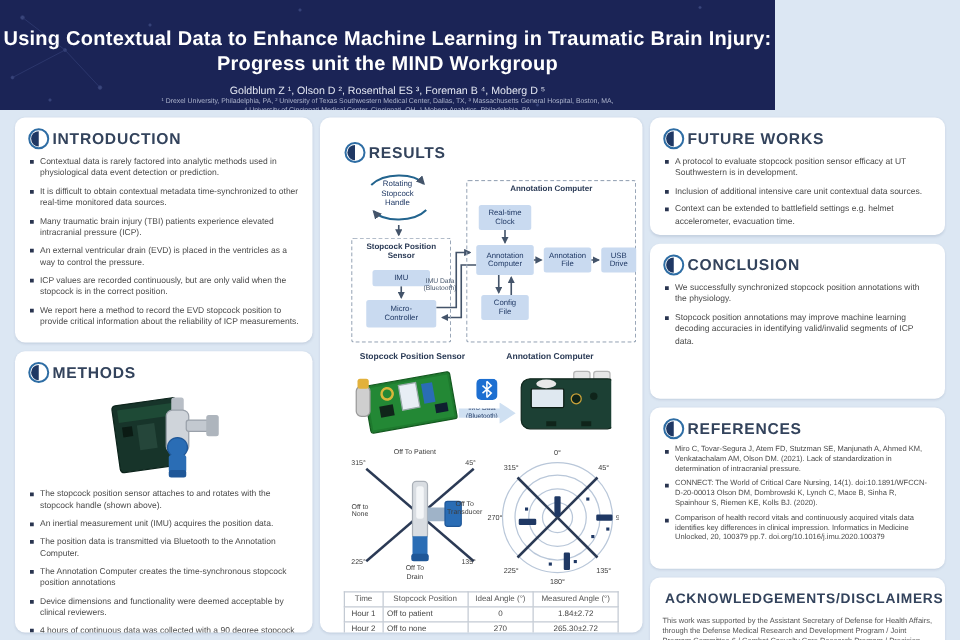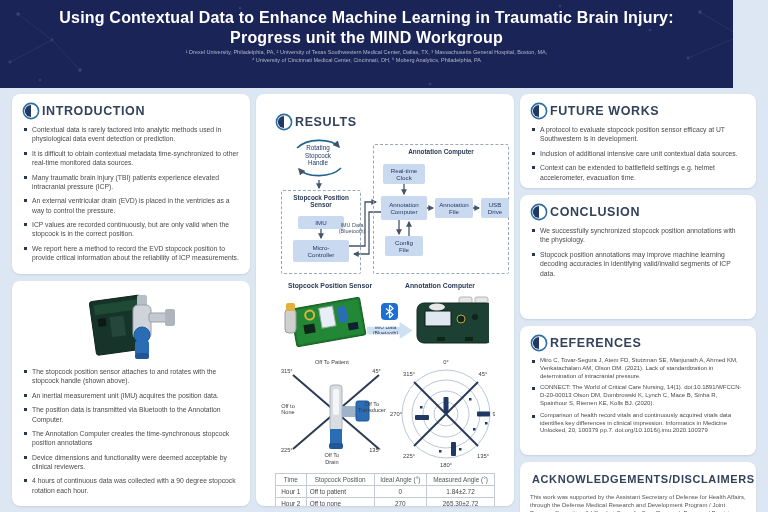--- a/index.html
+++ b/index.html
@@ -1,21 +1,21 @@
 <!DOCTYPE html>
 <html><head>
 <meta charset="utf-8">
 <style>
   * { margin:0; padding:0; box-sizing:border-box; }
   html,body { width:768px; height:512px; overflow:hidden; }
   body { font-family:"Liberation Sans", sans-serif; background:#dce7f3; }
 
   
-  .hdr { position:relative; width:733px; height:88px; background:#1b2456; color:#fff;
-         text-align:center; padding-top:8px; overflow:hidden; }
+  .hdr { position:relative; width:620px; height:88px; background:#1b2456; color:#fff;
+         text-align:center; padding-top:22px; overflow:hidden; }
   .hdr-title { font-size:16px; font-weight:bold; line-height:1.25; letter-spacing:.2px; }
   .hdr-authors { margin-top:5px; font-size:8.5px; color:#e3e7f2; }
   .hdr-affil { font-size:6px; color:#aeb5cd; line-height:1.35; transform:scale(.92); }
   .net { position:absolute; top:0; left:0; opacity:.35; pointer-events:none; }
 
   
   .main { display:flex; gap:6px; padding:6px 12px 0 12px; }
   .col-l { width:238px; } .col-m { width:258px; } .col-r { width:236px; }
   .card { background:#fff; border-radius:8px; padding:8px 10px; margin-bottom:7px;
           box-shadow:0 1px 2px rgba(30,50,90,.12); overflow:hidden; }
@@ -96,20 +96,21 @@
         <line x1="740" y1="36" x2="752" y2="74"></line>
       <circle cx="240" cy="8" r="1"></circle>
         <circle cx="560" cy="6" r="1"></circle>
         <circle cx="430" cy="84" r="1"></circle>
     </g>
   </svg>
   <div class="hdr-title">
     <div>Using Contextual Data to Enhance Machine Learning in Traumatic Brain Injury:</div>
     <div>Progress unit the MIND Workgroup</div>
   </div>
+  <div class="hdr-authors">Goldblum Z ¹, Olson D ², Rosenthal ES ³, Foreman B ⁴, Moberg D ⁵</div>
   <div class="hdr-affil">
     <div>¹ Drexel University, Philadelphia, PA,  ² University of Texas Southwestern Medical Center, Dallas, TX,  ³ Massachusetts General Hospital, Boston, MA,</div>
     <div>⁴ University of Cincinnati Medical Center, Cincinnati, OH,  ⁵ Moberg Analytics, Philadelphia, PA</div>
   </div>
 </div>
 
 <div class="main">
 
   <div class="col-l">
 
@@ -125,20 +126,27 @@
         <li>Contextual data is rarely factored into analytic methods used in physiological data event detection or prediction.</li>
         <li>It is difficult to obtain contextual metadata time-synchronized to other real-time monitored data sources.</li>
         <li>Many traumatic brain injury (TBI) patients experience elevated intracranial pressure (ICP).</li>
         <li>An external ventricular drain (EVD) is placed in the ventricles as a way to control the pressure.</li>
         <li>ICP values are recorded continuously, but are only valid when the stopcock is in the correct position.</li>
         <li>We report here a method to record the EVD stopcock position to provide critical information about the reliability of ICP measurements.</li>
       </ul>
     </div>
 
     <div class="card" style="height:225px;">
+      <div class="sec-h">
+        <svg width="18" height="18">
+          <circle cx="9" cy="9" r="7.6" fill="#fff" stroke="#2e6da4" stroke-width="1.6"></circle>
+          <path d="M9,2.9 A6.1,6.1 0 0 0 9,15.1 Z" fill="#1f3864"></path>
+        </svg>
+        <span class="sec-t">METHODS</span>
+      </div>
       <div style="text-align:center;">
         <svg width="108" height="74">
           <g transform="rotate(-8 50 38)">
             <rect x="16" y="8" width="52" height="54" rx="3" fill="#17342a" stroke="#0d241c"></rect>
             <rect x="20" y="12" width="44" height="10" fill="#245c3f" opacity=".55"></rect>
             <rect x="22" y="26" width="8" height="8" fill="#0b1b14"></rect>
             <rect x="34" y="26" width="14" height="20" fill="#25463a"></rect>
           </g>
           <rect x="60" y="6" width="10" height="12" rx="2" fill="#b8bec6"></rect>
           <rect x="56" y="16" width="18" height="34" rx="5" fill="#cfd4da" stroke="#9aa1aa"></rect>

